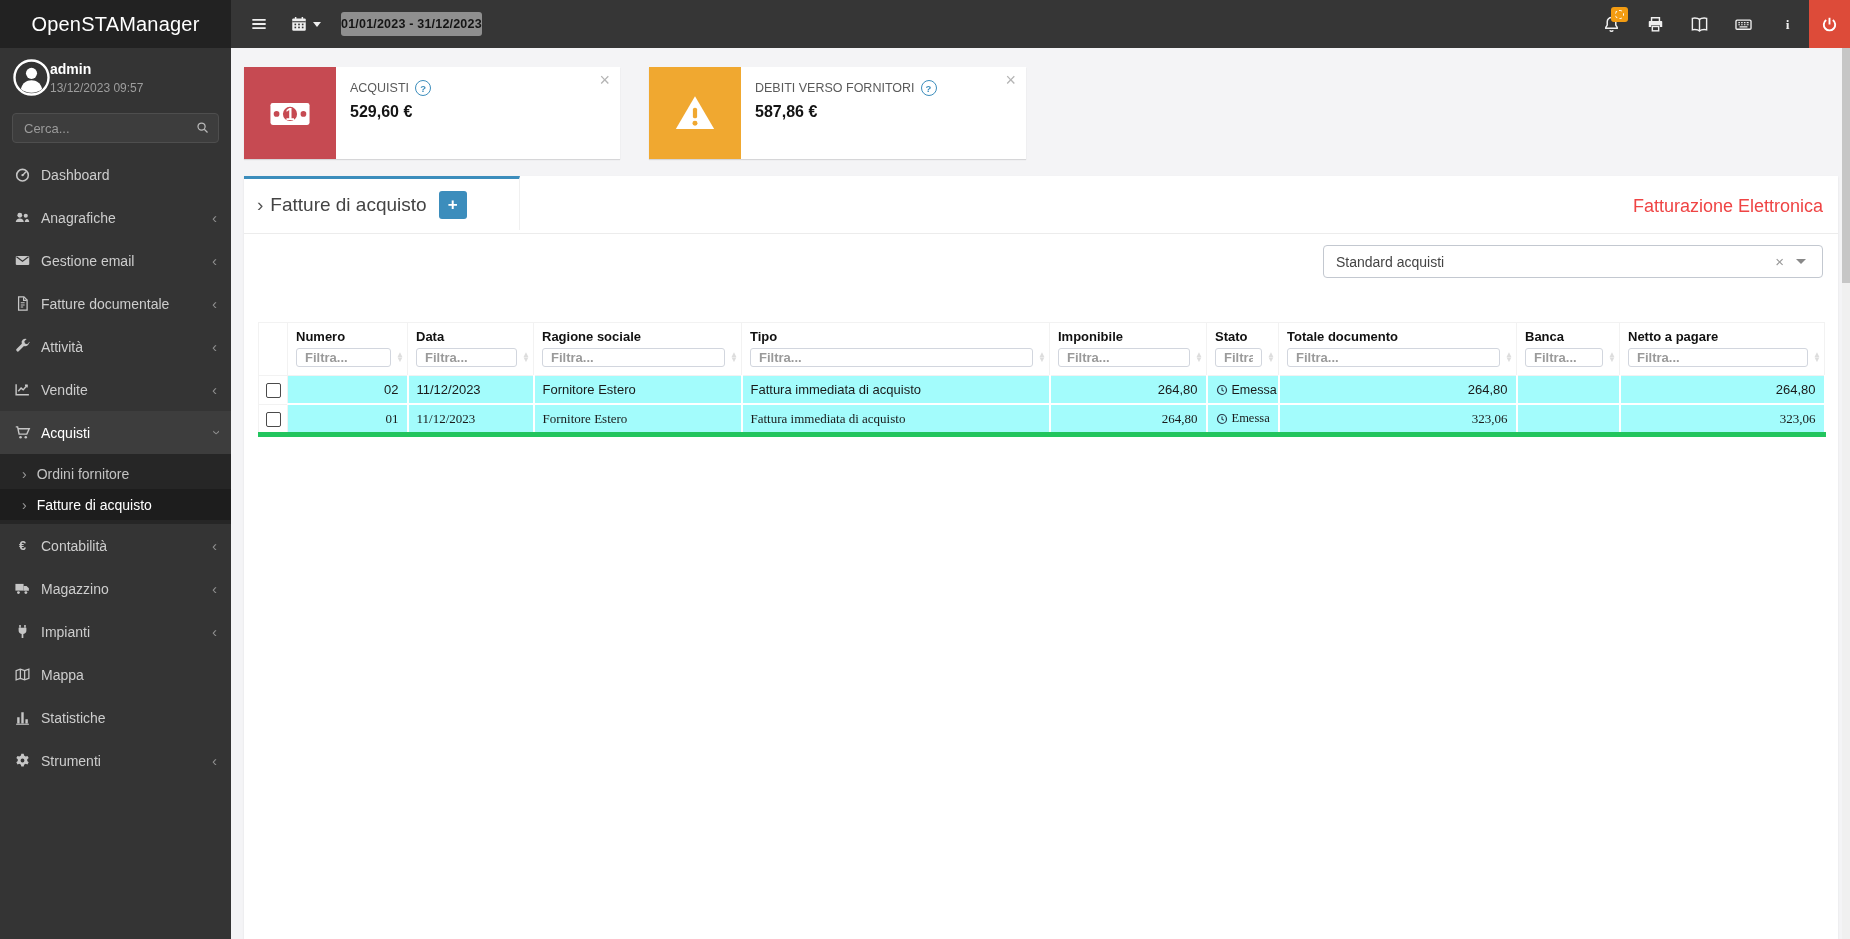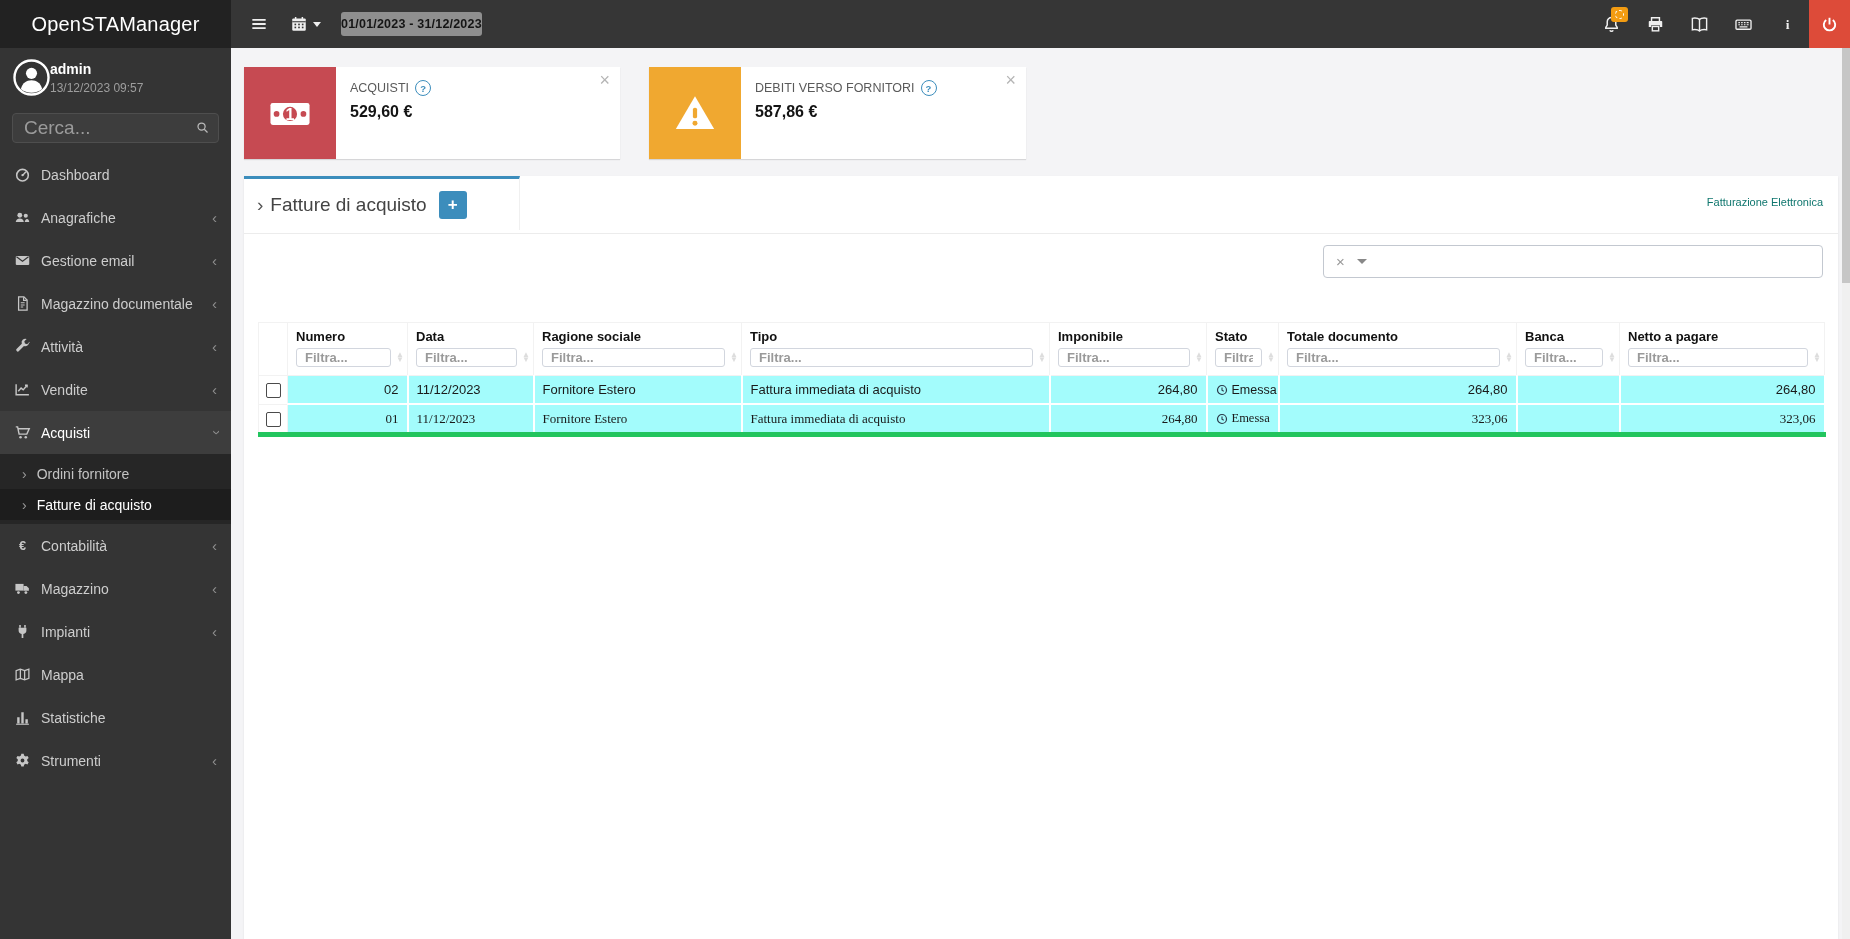--- a/index.html
+++ b/index.html
@@ -22,21 +22,21 @@
   .bell-badge i{display:block;width:7px;height:7px;border:1.6px dashed #fff;border-radius:50%;}
 
   
   .sidebar{position:absolute;top:48px;left:0;width:231px;bottom:0;background:#343434;}
   .user{display:flex;align-items:center;padding:11px 10px 12px 13px;}
   .avatar{width:37px;height:37px;flex:0 0 37px;}
   .user-txt{flex:1;text-align:left;}
   .user-name{color:#fff;font-weight:bold;font-size:14px;}
   .user-date{color:#9d9d9d;font-size:12px;margin-top:4px;}
   .search{margin:5px 12px 10px;position:relative;}
-  .search input{width:100%;box-sizing:border-box;height:30px;background:#3d3d3d;border:1px solid #4e4e4e;border-radius:4px;color:#ddd;padding:0 32px 0 11px;font-size:19px;font-family:inherit;outline:none;}
+  .search input{width:100%;box-sizing:border-box;height:30px;background:#3d3d3d;border:1px solid #4e4e4e;border-radius:4px;color:#ddd;padding:0 32px 0 11px;font-size:13px;font-family:inherit;outline:none;}
   .search input::placeholder{color:#9b9b9b;}
   .search .sic{position:absolute;right:9px;top:7px;width:15px;height:15px;color:#b9b9b9;}
   .menu{list-style:none;margin:6px 0 0;padding:0;}
   .menu li.mitem{display:flex;align-items:center;height:43px;padding:0 14px;font-size:14px;color:#cdcdcd;cursor:pointer;}
   .menu li.mitem.open{background:#3d3d3d;color:#fff;}
   .mico{width:27px;flex:0 0 27px;display:flex;align-items:center;color:#c6c6c6;}
   .mico svg{width:17px;height:17px;}
   .mchev{margin-left:auto;color:#8f8f8f;font-size:15px;line-height:1;}
   .mchev.down{display:inline-block;transform:rotate(-90deg);}
   .submenu{list-style:none;margin:0;padding:4px 0;background:#262626;}
@@ -54,21 +54,21 @@
   .ib-value{font-size:16px;font-weight:bold;color:#141414;margin-top:7px;}
   .ib-close{position:absolute;top:4px;right:10px;color:#b5b5b5;font-size:18px;cursor:pointer;line-height:1;}
 
   
   .card{position:absolute;left:244px;top:176px;width:1594px;bottom:0;background:#fff;box-shadow:0 1px 2px rgba(0,0,0,.08);}
   .tabstrip{height:57px;border-bottom:1px solid #ececec;position:relative;}
   .tab-active{position:absolute;left:0;top:0;width:276px;height:54px;background:#fff;border-top:3px solid #3c8dbc;border-right:1px solid #f0f0f0;display:flex;align-items:center;padding-left:13px;box-sizing:border-box;cursor:pointer;}
   .tab-chev{font-size:19px;color:#555;margin-right:7px;}
   .tab-title{font-size:19px;color:#444;}
   .add-btn{width:28px;height:28px;background:#3c8dbc;color:#fff;border-radius:3px;font-size:17px;font-weight:bold;display:flex;align-items:center;justify-content:center;margin-left:12px;cursor:pointer;border:none;}
-  .fe-link{position:absolute;right:15px;top:20px;color:#0f766e;font-size:11px;cursor:pointer;text-decoration:none;}
+  .fe-link{position:absolute;right:15px;top:20px;color:#ef4444;font-size:18px;cursor:pointer;text-decoration:none;}
 
   
   .sel2{position:absolute;left:1079px;top:69px;width:500px;height:33px;border:1px solid #c3c8d0;border-radius:4px;box-sizing:border-box;display:flex;align-items:center;background:#fff;cursor:pointer;}
   .sel2-val{flex:1;padding:0 12px;font-size:14px;color:#444;}
   .sel2-clear{color:#999;font-size:15px;padding:0 12px;cursor:pointer;}
   .sel2-caret{width:0;height:0;border-left:5px solid transparent;border-right:5px solid transparent;border-top:5.5px solid #888;margin-right:16px;}
 
   
   .table-wrap{position:absolute;left:14px;top:146px;width:1566px;}
   table{width:100%;border-collapse:collapse;table-layout:fixed;font-size:13px;color:#1a1a1a;}
@@ -217,21 +217,21 @@
           <span class="mchev">‹</span>
         </li>
         <li class="mitem">
           <span class="mico">
             <svg viewBox="0 0 24 24">
               <path d="M6.5 2.5h7.5l4.5 4.5v14.5h-12z" fill="none" stroke="currentColor" stroke-width="1.8"></path>
               <path d="M13.5 3v4.5H18" fill="none" stroke="currentColor" stroke-width="1.6"></path>
               <path d="M9.5 11h5.5M9.5 14h5.5M9.5 17h3.5" stroke="currentColor" stroke-width="1.5" fill="none"></path>
             </svg>
           </span>
-          <span>Magazzino documentale</span>
+          <span>Fatture documentale</span>
           <span class="mchev">‹</span>
         </li>
         <li class="mitem">
           <span class="mico">
             <svg viewBox="0 0 24 24">
               <path d="M21.2 6.2a5.3 5.3 0 0 1-7.1 5L7 18.3a2.2 2.2 0 1 1-3.1-3.1l7.1-7.1a5.3 5.3 0 0 1 6.9-6.7l-3.3 3.3.8 3.2 3.2.8 3.3-3.3c.2.6.3 1.2.3 1.8z" fill="currentColor"></path>
             </svg>
           </span>
           <span>Attività</span>
           <span class="mchev">‹</span>
@@ -370,20 +370,21 @@
     <div class="tabstrip">
       <div class="tab-active">
         <span class="tab-chev">›</span>
         <span class="tab-title">Fatture di acquisto</span>
         <button class="add-btn">+</button>
       </div>
       <a class="fe-link">Fatturazione Elettronica</a>
     </div>
 
     <div class="sel2">
+      <span class="sel2-val">Standard acquisti</span>
       <span class="sel2-clear">×</span>
       <span class="sel2-caret"></span>
     </div>
 
     <div class="table-wrap">
       <table id="tbl">
         <colgroup id="cols">
             <col style="width: 29px;">
             <col style="width: 120px;">
             <col style="width: 126px;">

